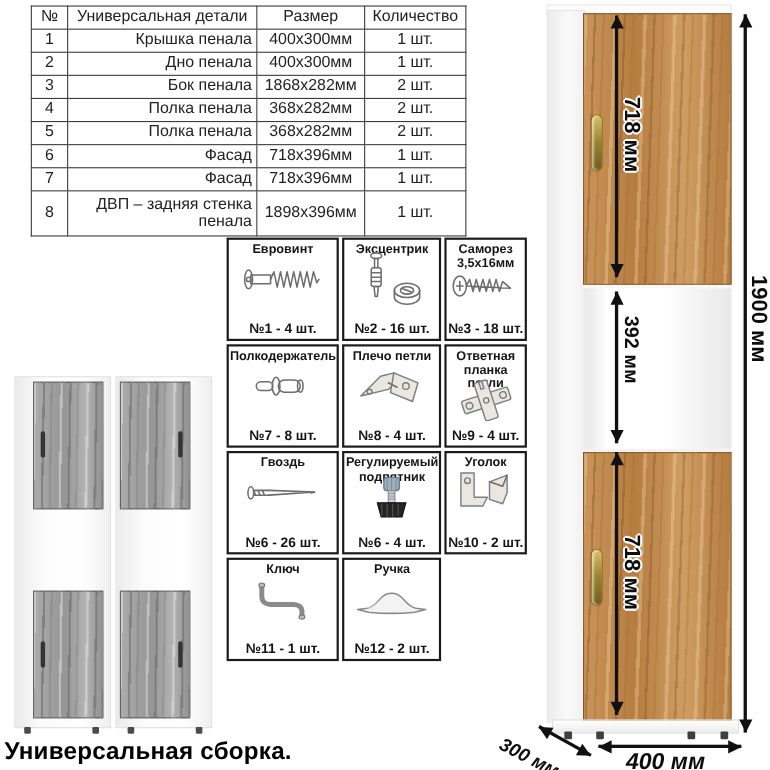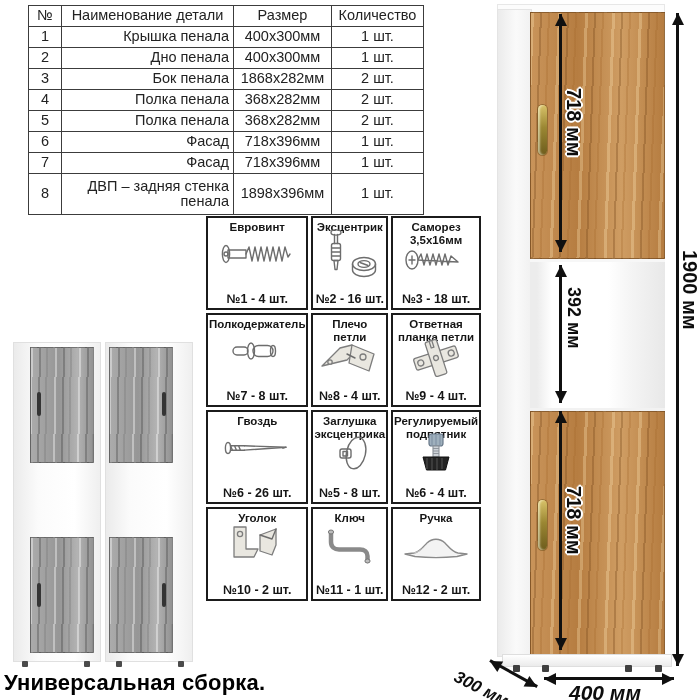--- a/index.html
+++ b/index.html
@@ -119,21 +119,21 @@
   <table id="parts-table">
     <colgroup>
         <col style="width:33px">
         <col style="width:172px">
         <col style="width:98px">
         <col style="width:92px">
       </colgroup>
     <tbody>
         <tr>
       <th>№</th>
-      <th>Наименование детали</th>
+      <th>Универсальная детали</th>
       <th>Размер</th>
       <th>Количество</th>
     </tr>
     <tr>
       <td>1</td>
       <td class="name">Крышка пенала</td>
       <td>400х300мм</td>
       <td>1 шт.</td>
     </tr>
     <tr>
@@ -276,31 +276,20 @@
         <svg width="70" height="18" viewBox="0 0 70 18">
           <ellipse class="ln" cx="6" cy="9" rx="2.6" ry="5.5"></ellipse>
           <path class="ln" d="M8.5 6.8 h14 M8.5 11.2 h14 M8.5 6.8 l2 4.4 m2 -4.4 l2 4.4 m2 -4.4 l2 4.4"></path>
           <path class="ln" d="M22.5 6.8 L64 8.2 l-41.5 2.9"></path>
           <path class="ln" d="M64 8.2 l-3 1"></path>
         </svg>
       </div>
       <div class="hw-count">№6 - 26 шт.</div>
     </div>
 
-    <div class="hw-cell">
-      <div class="hw-title">Заглушка эксцентрика</div>
-      <div class="hw-fig">
-        <svg width="54" height="44" viewBox="0 0 54 44">
-          <ellipse class="ln" cx="33" cy="21" rx="9.5" ry="16" transform="rotate(12 33 21)" fill="#f4f4f4"></ellipse>
-          <rect class="ln" x="17" y="17" width="11" height="9" rx="2" fill="#fff"></rect>
-          <rect class="ln" x="20" y="19.5" width="4.5" height="4.5" fill="#9a9a9a"></rect>
-        </svg>
-      </div>
-      <div class="hw-count">№5 - 8 шт.</div>
-    </div>
 
     <div class="hw-cell">
       <div class="hw-title">Регулируемый подпятник</div>
       <div class="hw-fig">
         <svg width="54" height="44" viewBox="0 0 54 44">
           <rect x="20" y="2" width="14" height="12" rx="2.5" fill="#9fb0bd" stroke="#69798a" stroke-width="1.2"></rect>
           <path d="M23 2.5 v11 M27 2.5 v11 M31 2.5 v11" stroke="#7d8da0" stroke-width="1"></path>
           <rect x="24" y="14" width="6" height="11" fill="#cdd2d7" stroke="#8a9097" stroke-width="1.1"></rect>
           <path d="M24 16.5 h6 M24 19 h6 M24 21.5 h6" stroke="#8a9097" stroke-width=".9"></path>
           <path d="M14 25 h26 l-3.5 13 h-19 z" fill="#242424" stroke="#111" stroke-width="1"></path>

